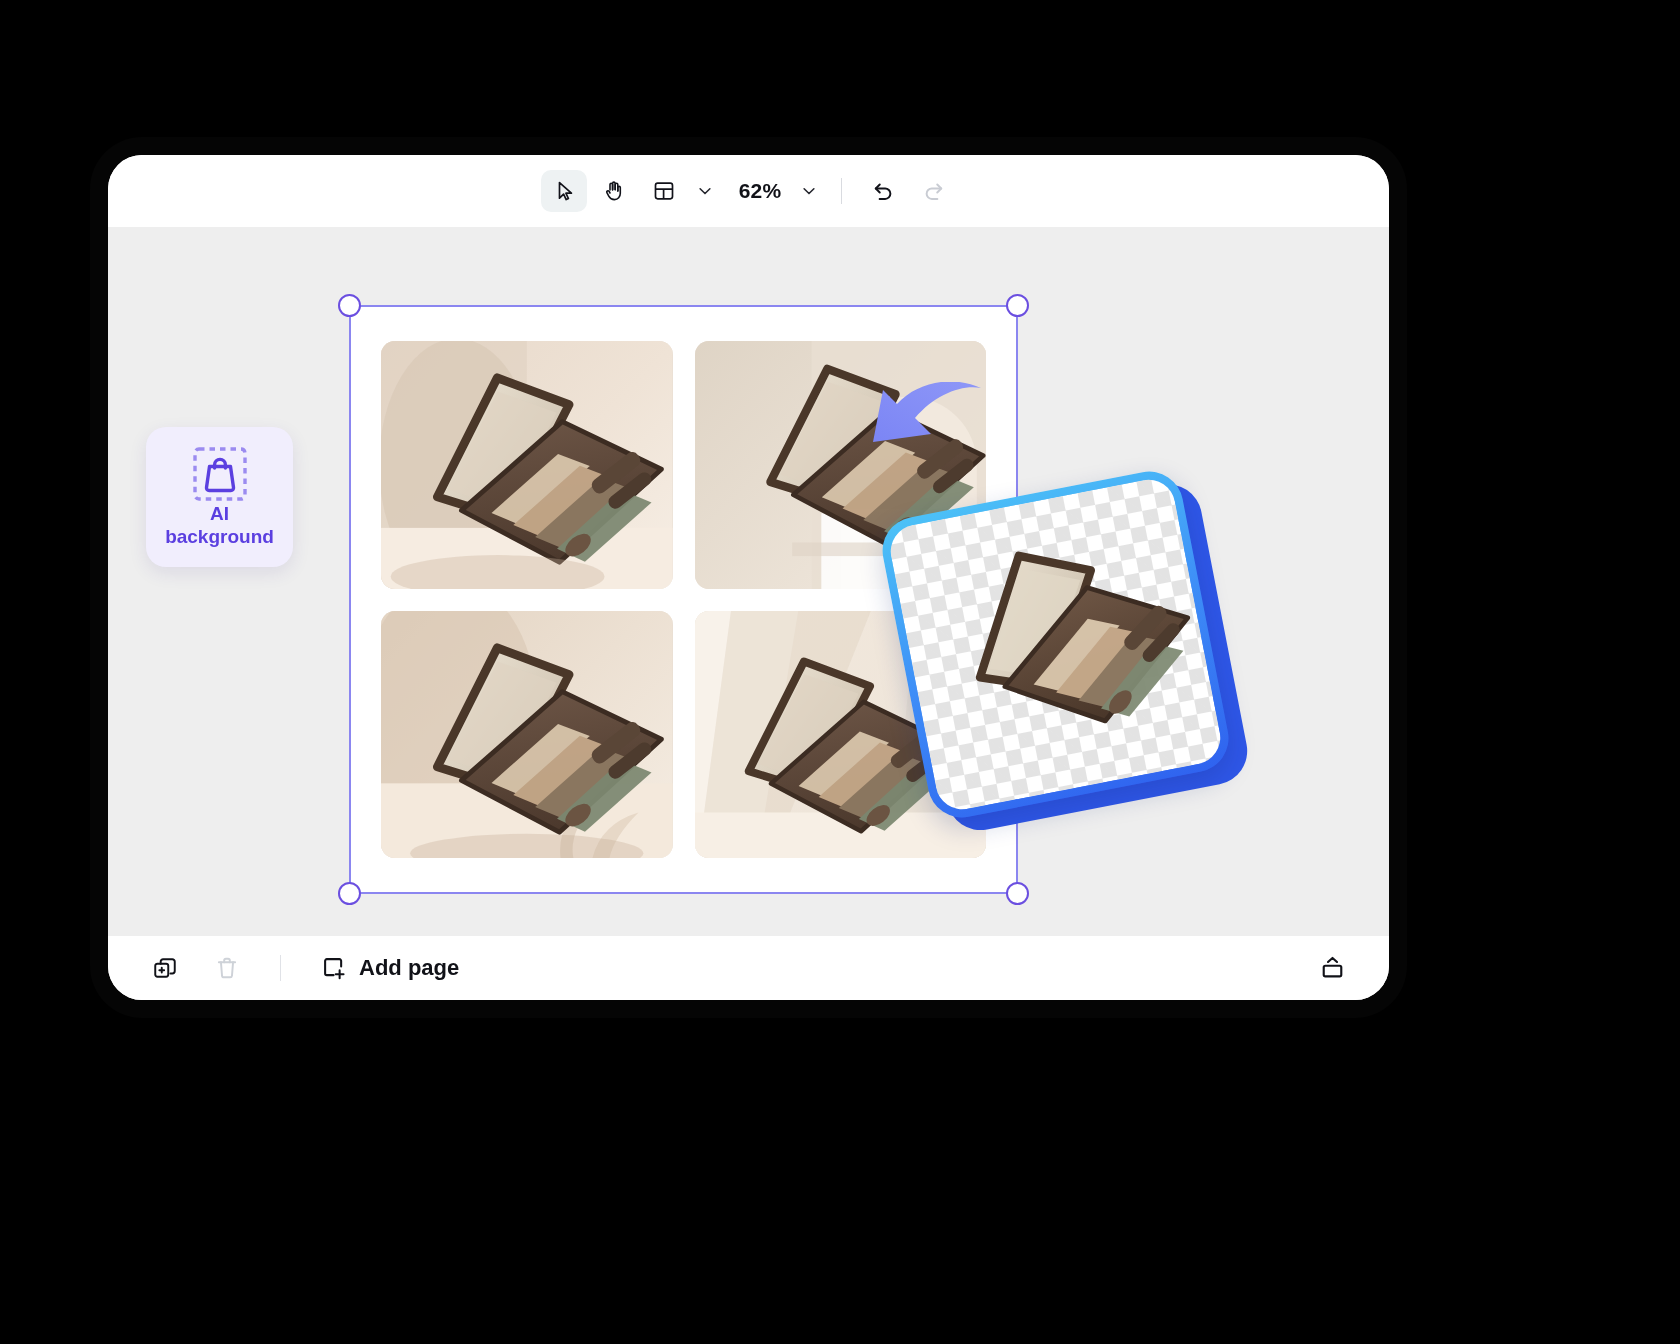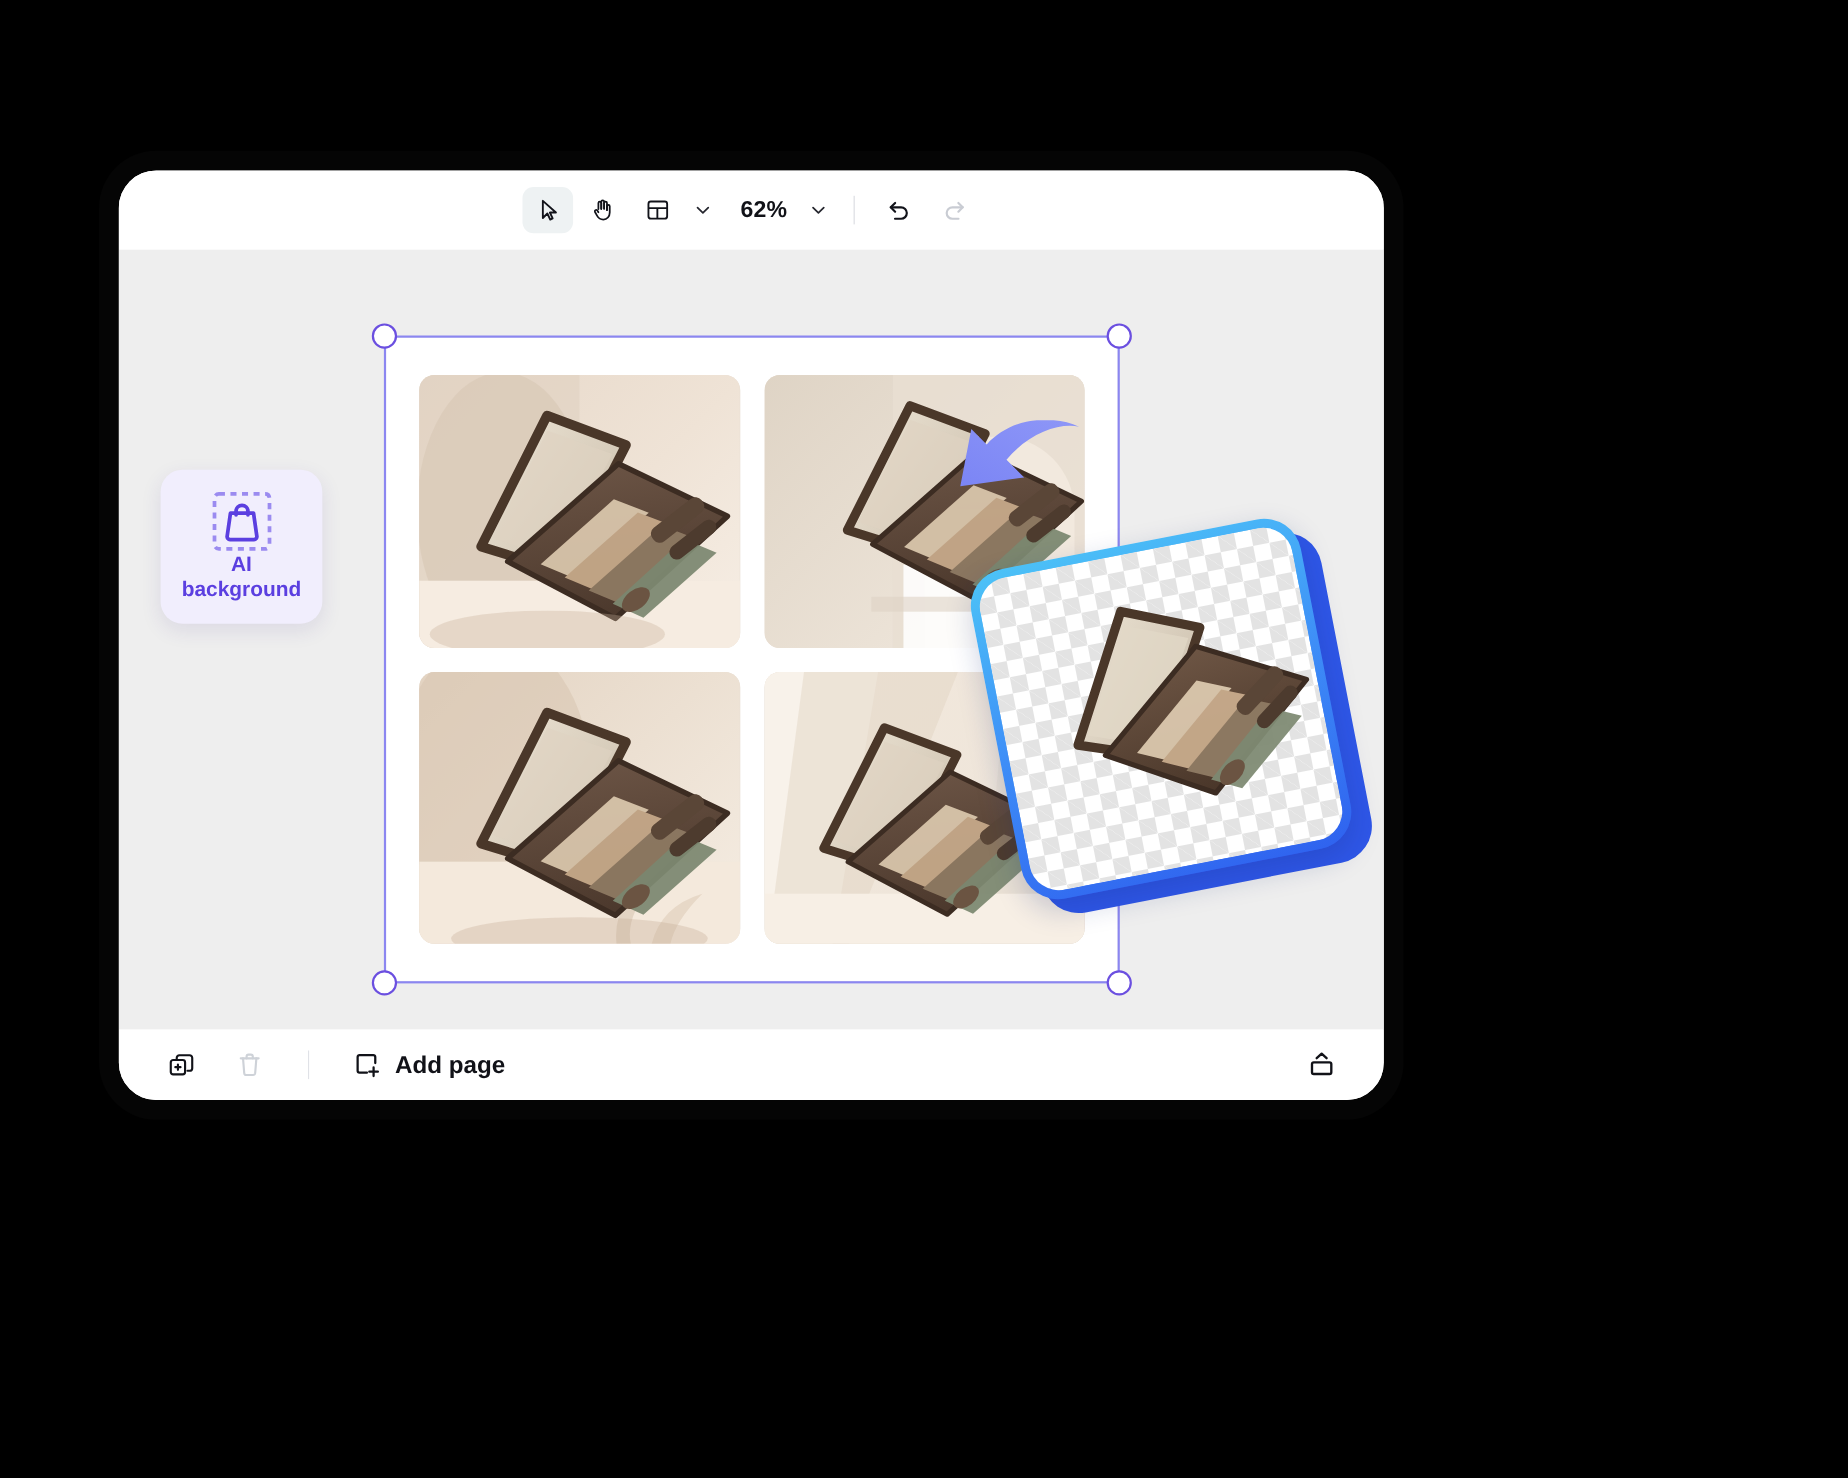--- a/index.html
+++ b/index.html
@@ -7,21 +7,21 @@
     width: 1680px; height: 1344px;
     background: #000000;
     font-family: "Liberation Sans", sans-serif;
     overflow: hidden;
   }
 
   
   .app-window {
     position: absolute;
     left: 108px; top: 155px;
-    width: 1150px; height: 845px;
+    width: 1281px; height: 845px;
     background: #ffffff;
     border-radius: 34px;
     box-shadow: 0 0 0 18px rgba(255,255,255,0.02),
                 0 28px 60px rgba(0,0,0,0.55);
     overflow: hidden;
   }
 
   
   .topbar {
     position: absolute; left: 0; top: 0;

